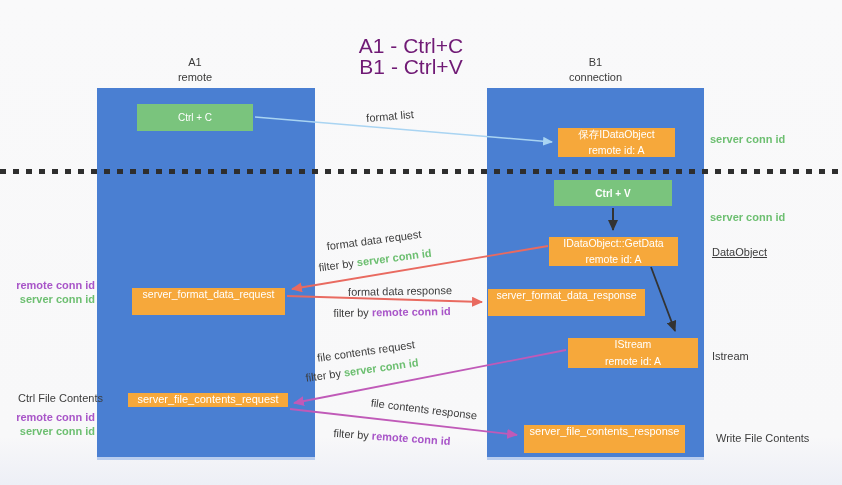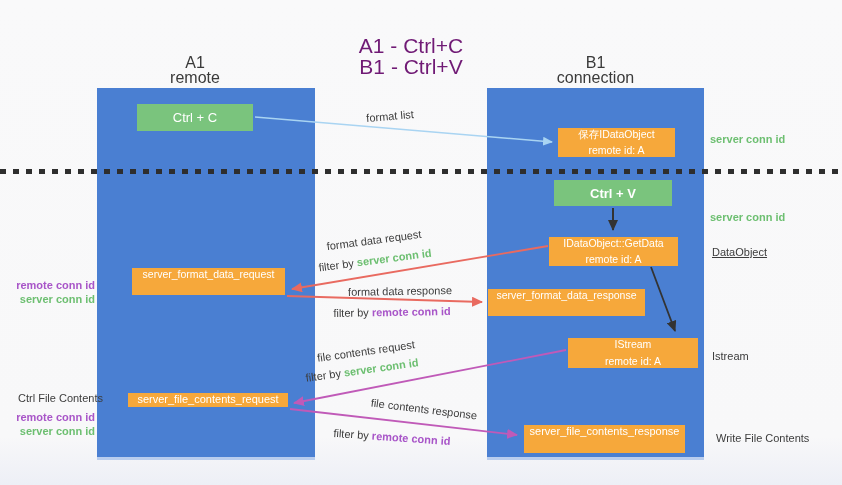--- a/index.html
+++ b/index.html
@@ -8,36 +8,36 @@
     font-family:"Liberation Sans","DejaVu Sans",sans-serif;
     background:linear-gradient(180deg,#f9f9fa 0%,#f8f8f9 90%,#edeff6 100%);
     position:relative;color:#3c3c3c;
   }
   .abs{position:absolute;}
   .title{
     left:280px;top:7px;width:262px;text-align:center;
     font-size:21px;line-height:21px;color:#701a75;margin-top:28px;
   }
   .col-head{
-    text-align:center;font-size:16px;line-height:15px;color:#3a3a3a;
+    text-align:center;font-size:11px;line-height:15px;color:#3a3a3a;
   }
   .column{
     background:#4a7fd2;border-bottom:3px solid #b9cdee;
   }
   .dashline{
     left:0;top:169px;width:842px;height:5px;
     background:repeating-linear-gradient(90deg,#2e2e2e 0 6px,transparent 6px 13px);
   }
   .node{
     color:#fff;text-align:center;display:flex;flex-direction:column;
     align-items:center;justify-content:center;white-space:nowrap;
   }
   .node.green{background:#7ac47d;}
   .node.orange{background:#f6a83b;justify-content:space-between;}
-  .fs11{font-size:13px;}
+  .fs11{font-size:10px;}
   .two-line{font-size:10.5px;line-height:13px;}
   .flabel{
     font-size:11px;white-space:nowrap;color:#3c3c3c;
     transform-origin:center;
   }
   .tg{color:#6dbf71;font-weight:bold;}
   .tp{color:#a855c8;font-weight:bold;}
   .sideL{font-size:11px;font-weight:bold;line-height:14px;text-align:right;white-space:nowrap;}
   .sideR{font-size:11px;white-space:nowrap;}
   svg.overlay{position:absolute;left:0;top:0;pointer-events:none;}
@@ -99,21 +99,21 @@
 
 <div class="abs node green fs11" style="left:554px;top:180px;width:118px;height:26px;font-weight:bold;">
   <span>Ctrl + V</span>
 </div>
 
 <div class="abs node orange two-line" style="left:549px;top:237px;width:129px;height:29px;">
   <div>IDataObject::GetData</div>
   <div>remote id: A</div>
 </div>
 
-<div class="abs node orange" style="left:132px;top:268px;width:153px;height:27px;font-size:10.5px;">
+<div class="abs node orange" style="left:132px;top:288px;width:153px;height:27px;font-size:10.5px;">
   <span>server_format_data_request</span>
 </div>
 
 <div class="abs node orange" style="left:488px;top:289px;width:157px;height:27px;font-size:10.5px;">
   <span>server_format_data_response</span>
 </div>
 
 <div class="abs node orange two-line" style="left:568px;top:338px;width:130px;height:30px;">
   <div>IStream</div>
   <div>remote id: A</div>

